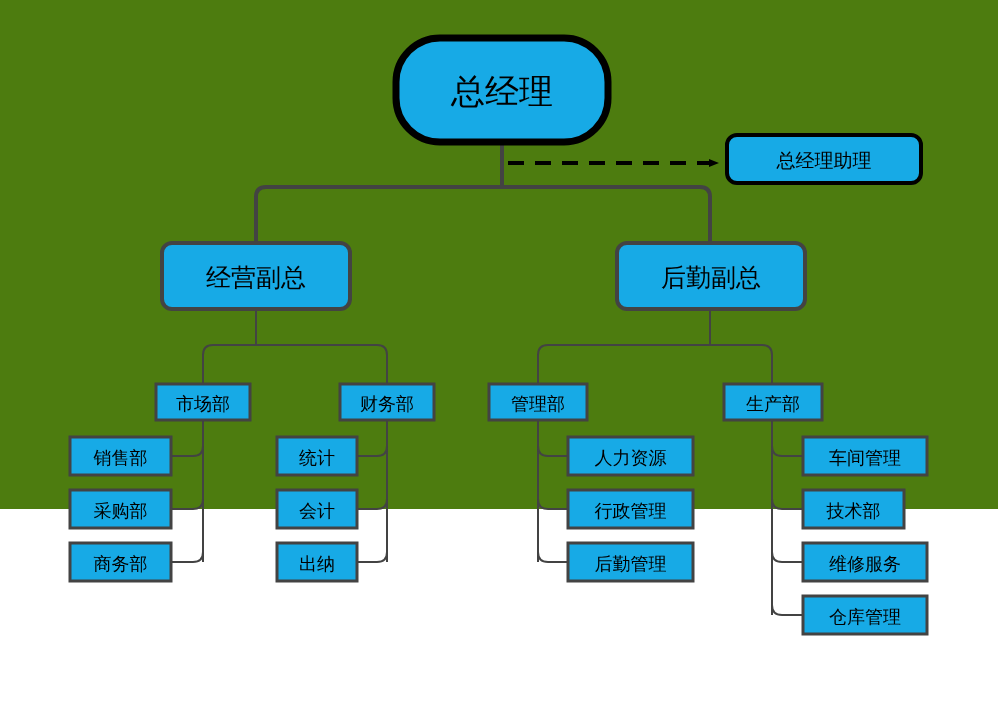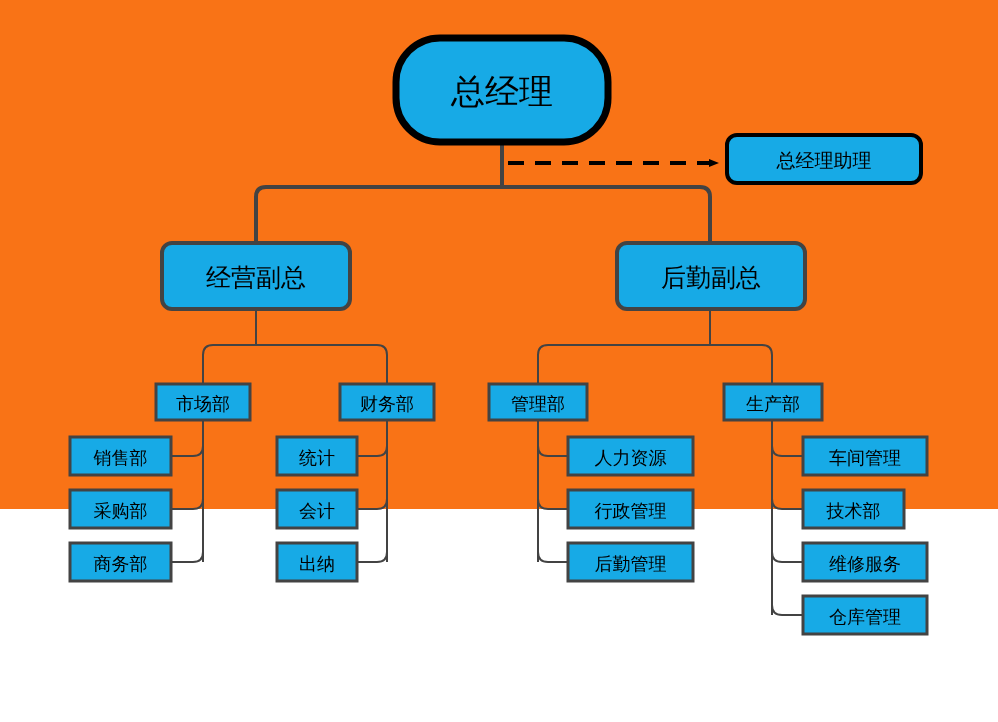--- a/index.html
+++ b/index.html
@@ -10,21 +10,21 @@
   body {
     width: 998px;
     height: 722px;
     font-family: "DejaVu Sans", "Liberation Sans", sans-serif;
     overflow: hidden;
   }
   #chart-root {
     position: relative;
     width: 998px;
     height: 509px;
-    background: #f97316;
+    background: #4d7c0f;
   }
   svg#org-svg {
     position: absolute;
     top: 0;
     left: 0;
     width: 998px;
     height: 722px;
     display: block;
   }
   .node-label {

